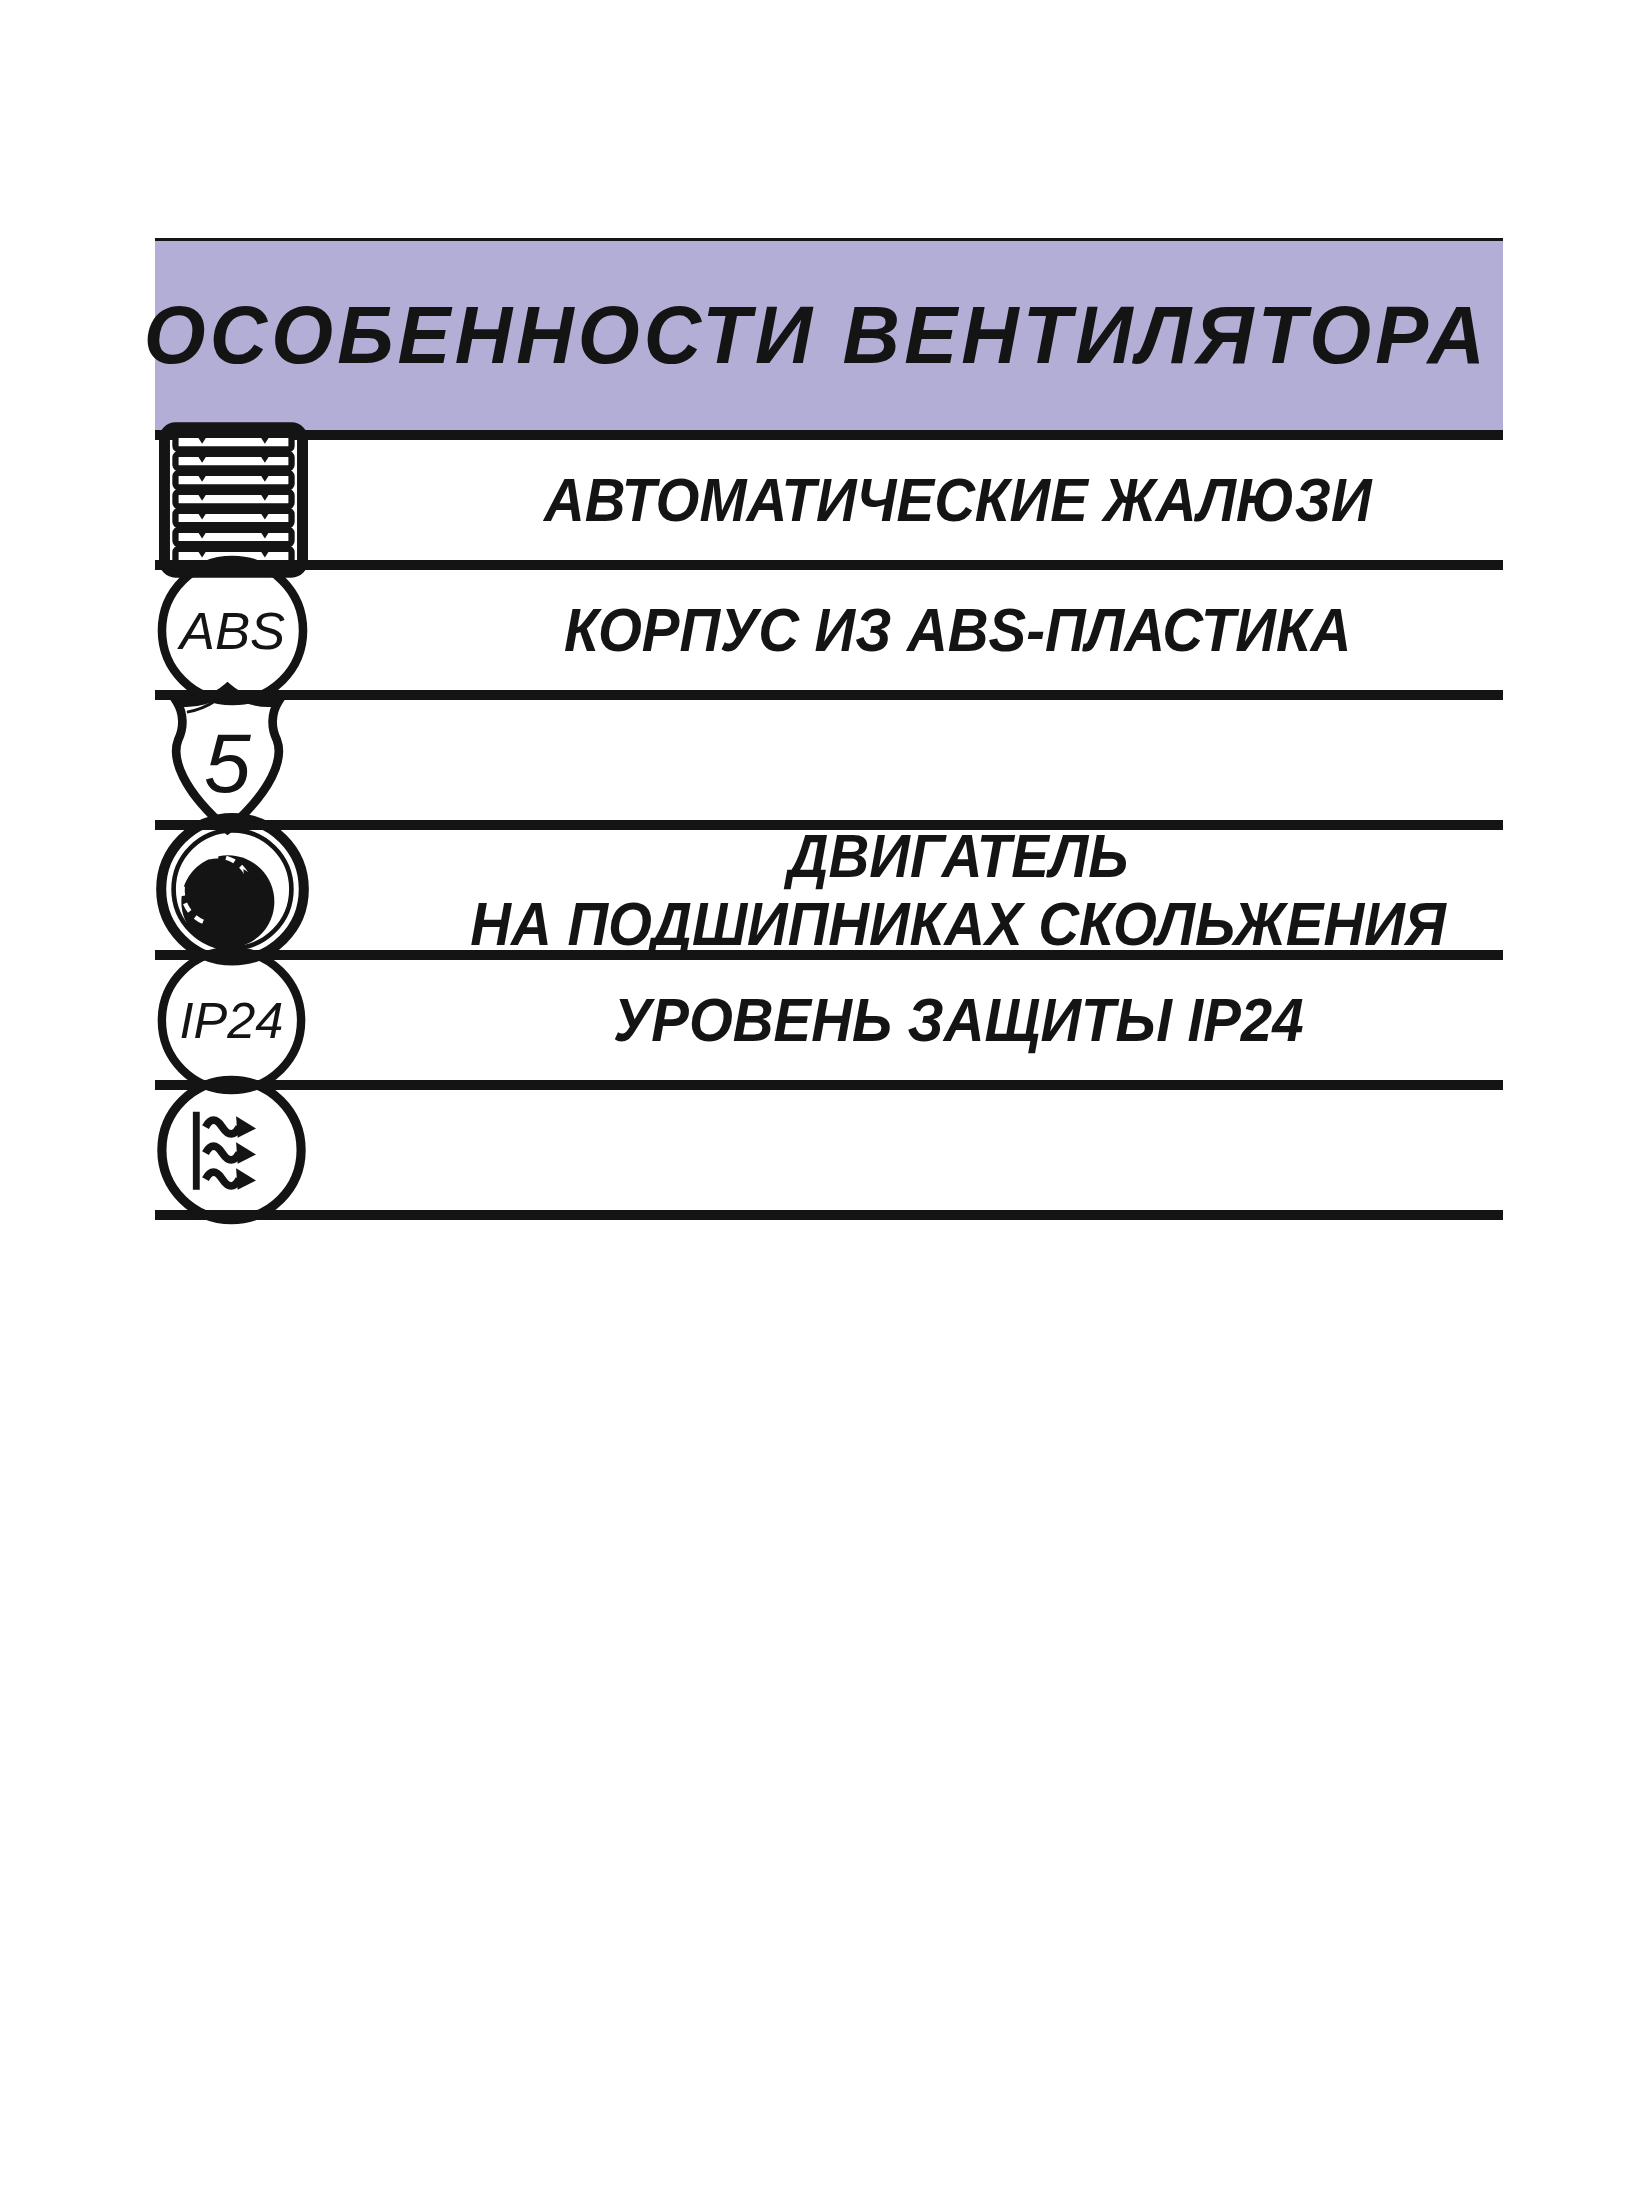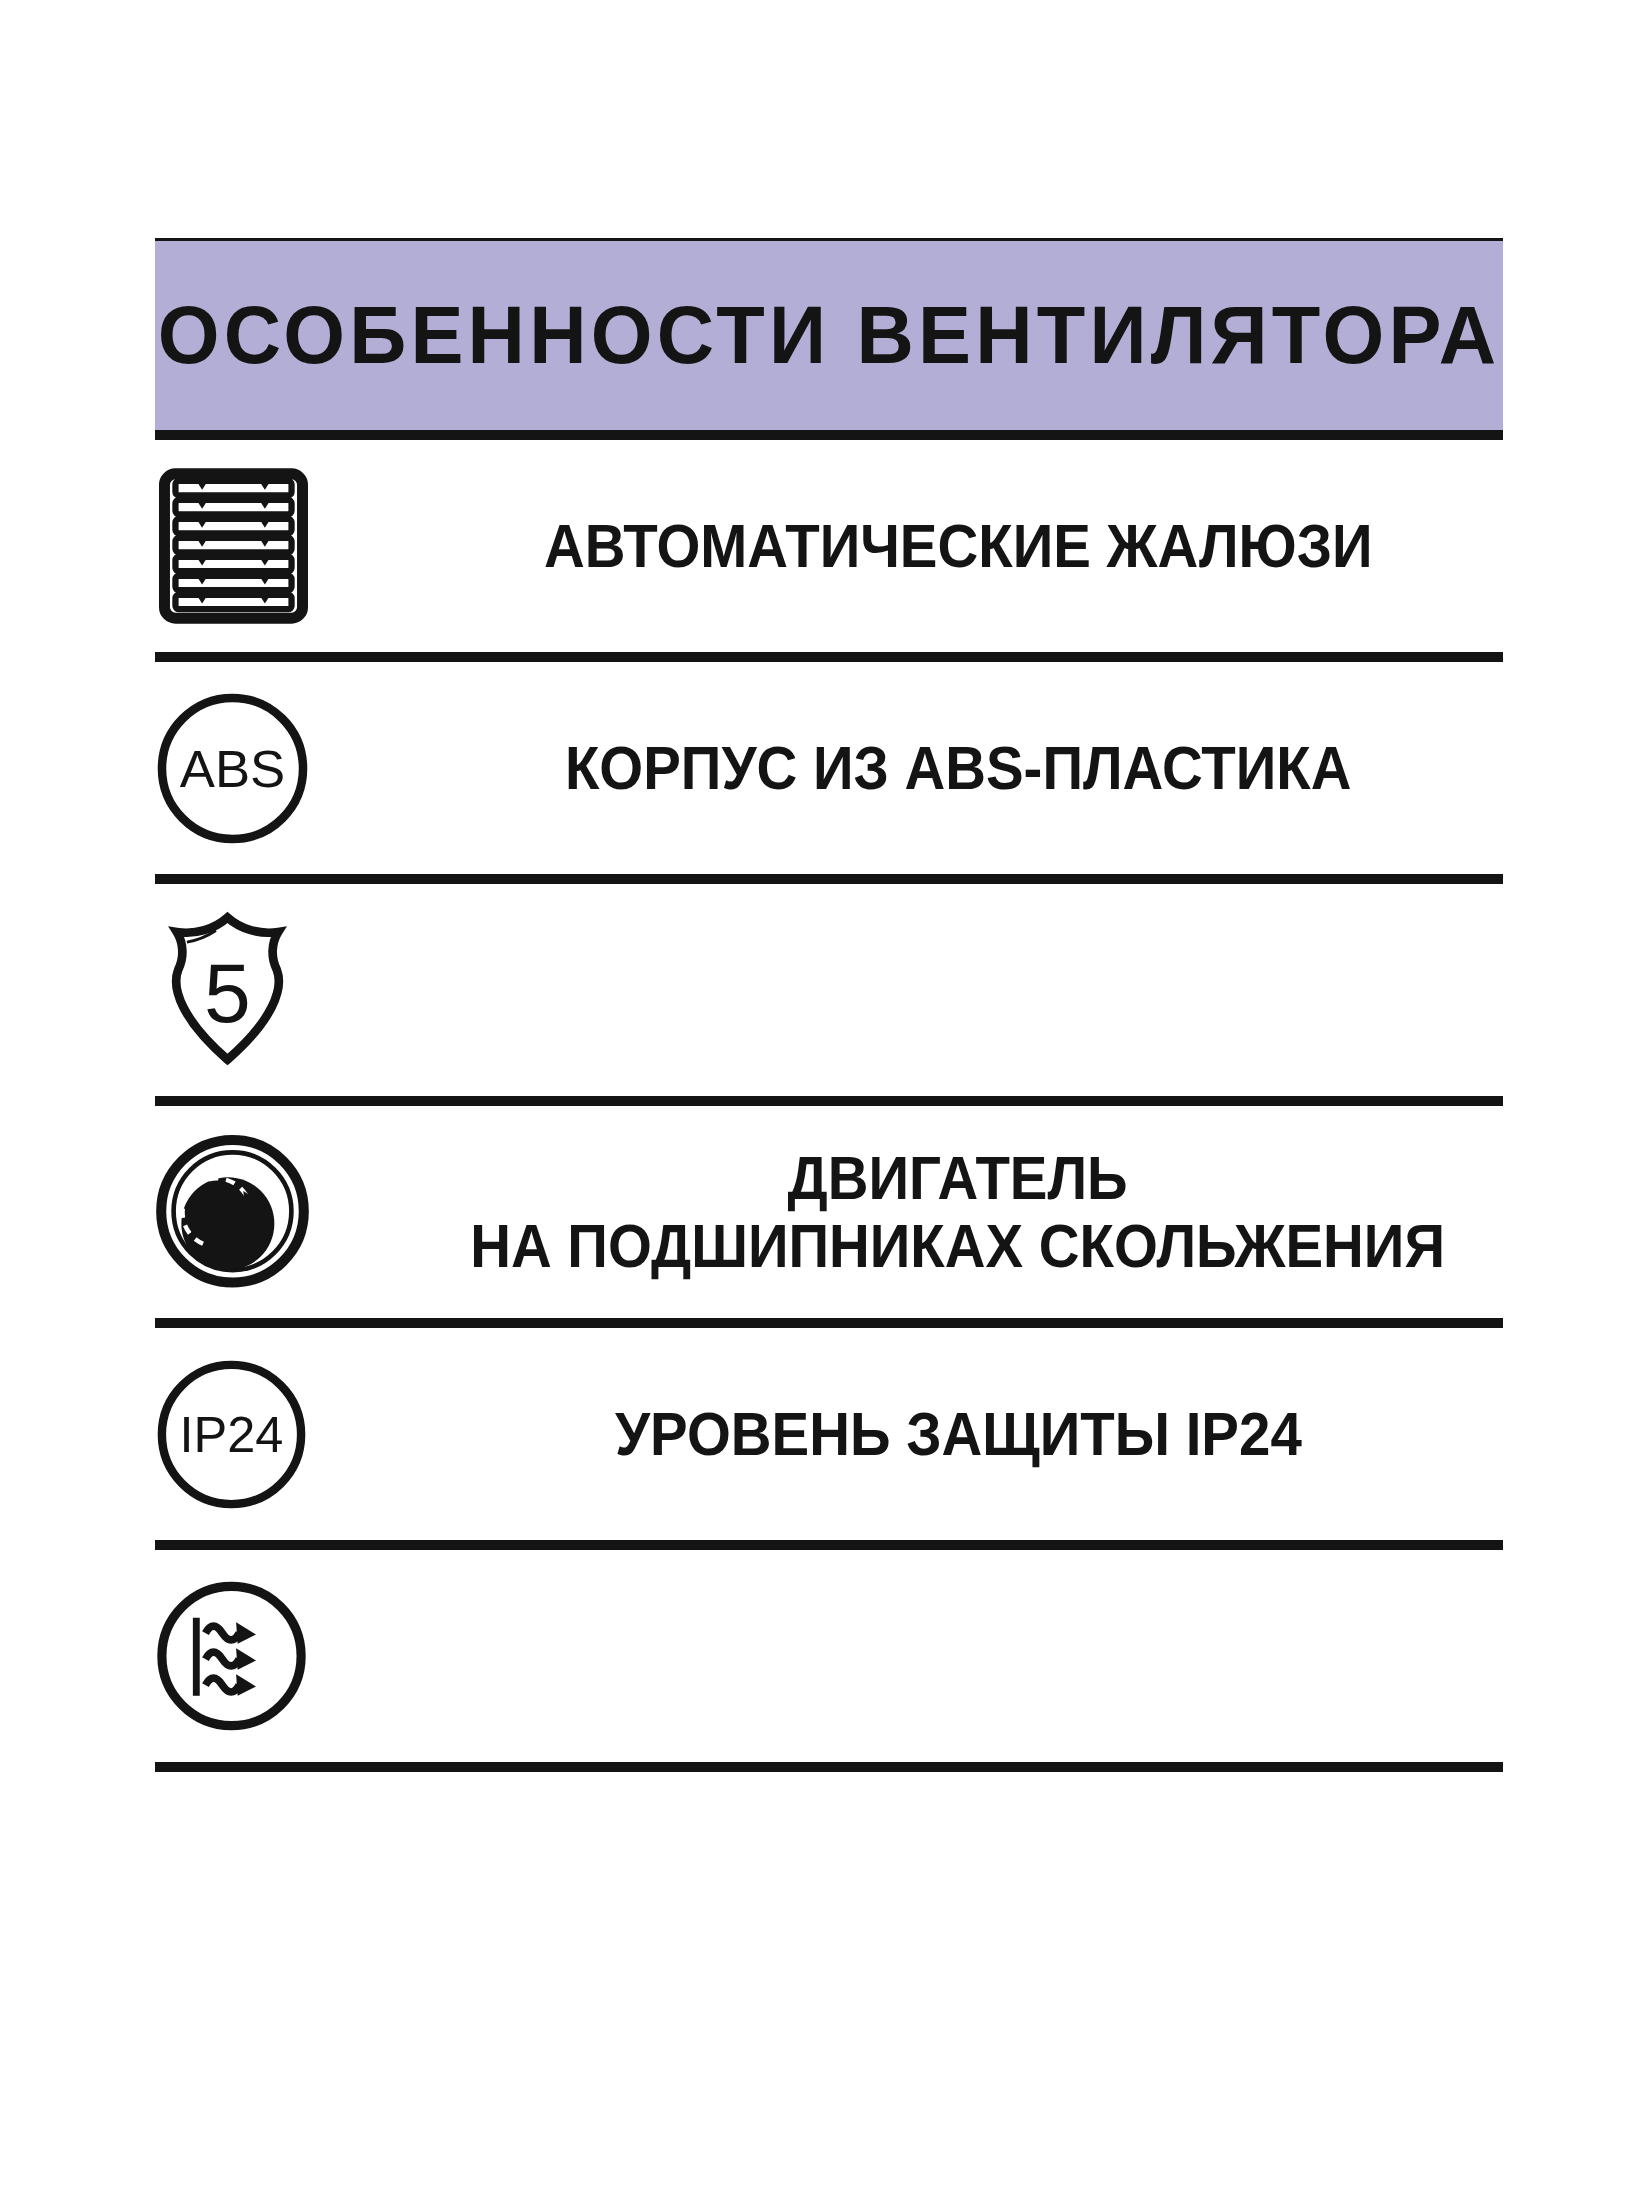--- a/index.html
+++ b/index.html
@@ -16,35 +16,36 @@
   }
   .sheet {
     position: absolute;
     left: 155px; top: 238px;
     width: 1348px;
   }
   .header {
     border-top: 3.4px solid var(--line);
     height: 192px;
     background: var(--header-bg);
-    display: flex; align-items: center; justify-content: center;
+    display: flex; align-items: center; justify-content: flex-end; font-style: italic;
   }
   .header .title {
     font-size: 81px;
     font-weight: 700;
     letter-spacing: 4.3px;
     color: var(--text);
     white-space: nowrap;
     transform: scaleX(0.98);
   }
   .feature-row {
-    height: 222px;
+    height: 130px;
     border-top: 10.3px solid var(--line);
     display: flex; align-items: center;
     background: #ffffff;
+    font-style: italic;
   }
   .final-line { height: 10.3px; background: var(--line); }
   .icon-cell {
     width: 258px;
     display: flex; align-items: center; justify-content: flex-start;
     flex: none;
   }
   .icon-cell svg { display: block; }
   .text-cell {
     flex: 1;

